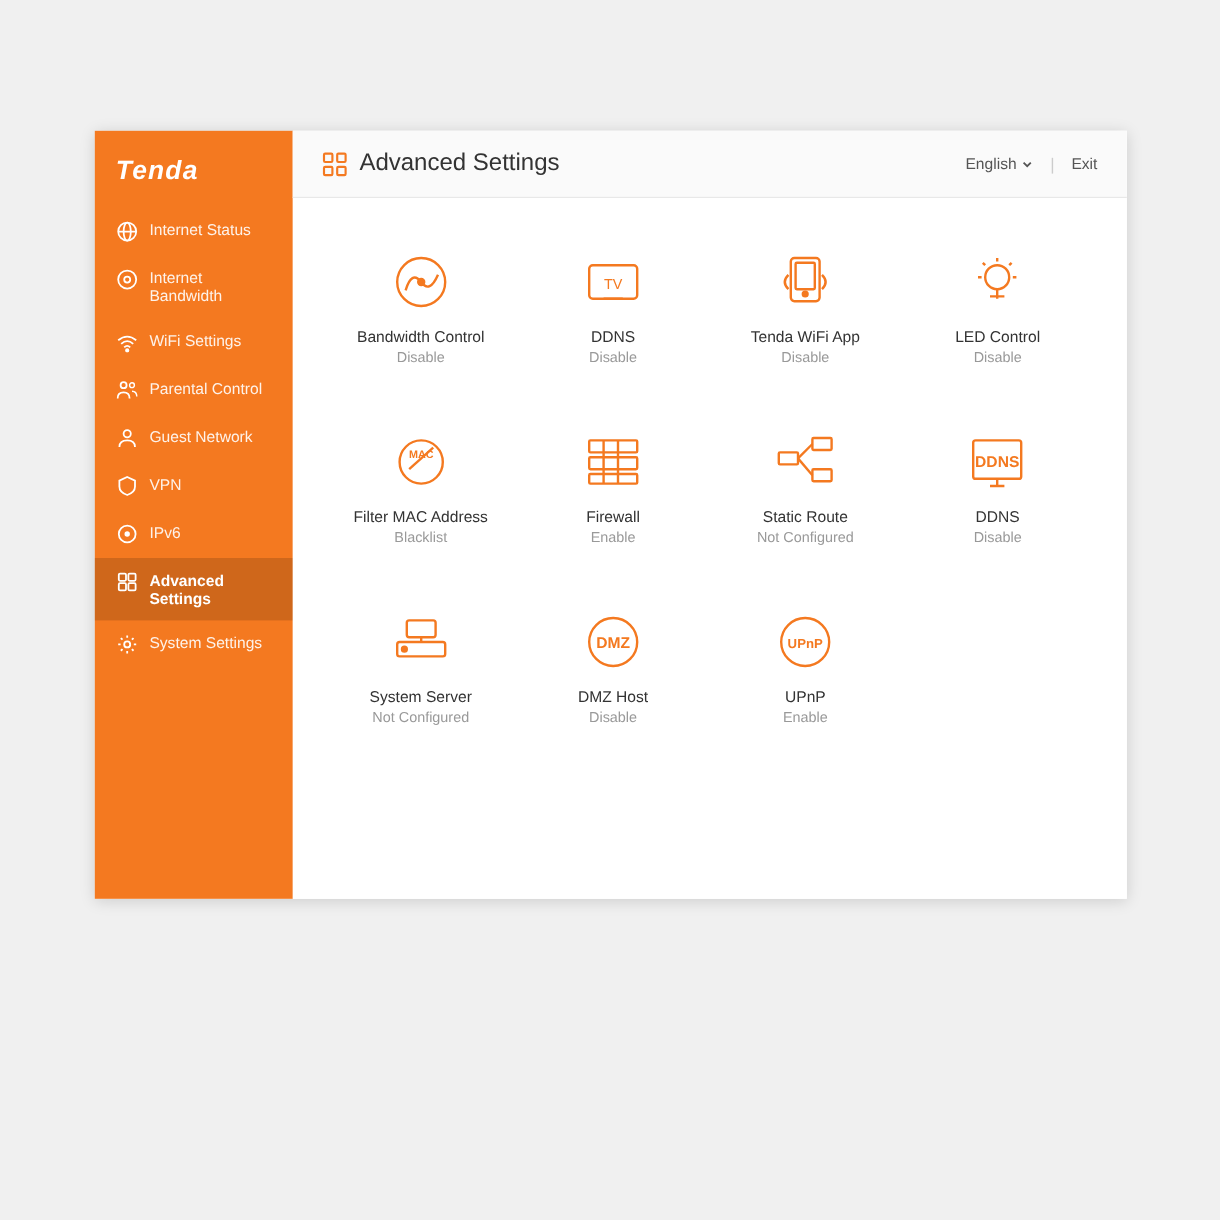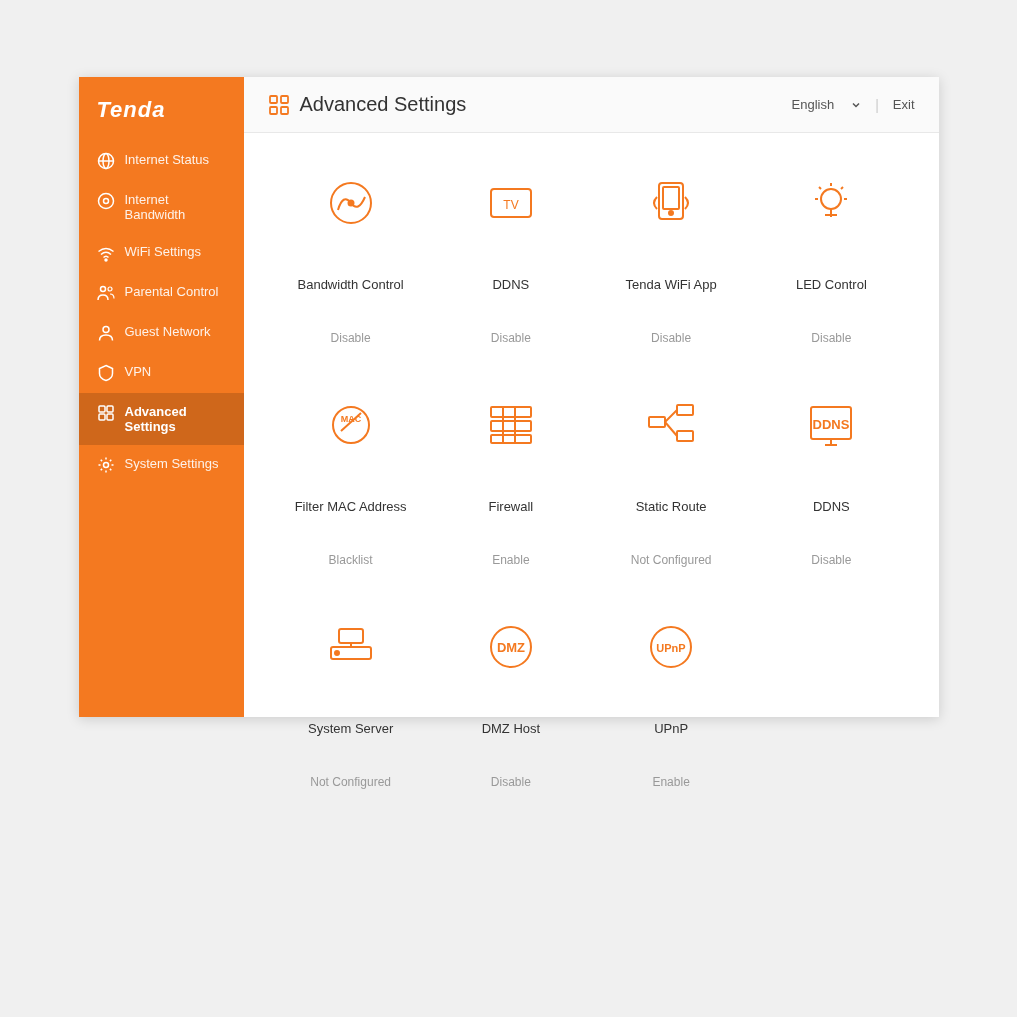--- a/index.html
+++ b/index.html
@@ -5,21 +5,21 @@
     * { margin: 0; padding: 0; box-sizing: border-box; }
     body { font-family: Arial, sans-serif; background: #f0f0f0; width: 1017px; height: 1017px; overflow: hidden; }
 
     .outer-wrapper {
       width: 1017px;
       height: 1017px;
       background: #f0f0f0;
       display: flex;
       align-items: flex-start;
       justify-content: center;
-      padding-top: 77px;
+      padding-top: 109px;
     }
 
     .app-window {
       width: 860px;
       height: 640px;
       display: flex;
       box-shadow: 0 2px 12px rgba(0,0,0,0.15);
       background: #fff;
     }
 
@@ -105,21 +105,21 @@
 
     .header-right {
       display: flex;
       align-items: center;
       gap: 14px;
     }
 
     .lang-selector {
       display: flex;
       align-items: center;
-      gap: 17px;
+      gap: 4px;
       font-size: 13px;
       color: #555;
       cursor: pointer;
     }
 
     .divider-v {
       color: #ccc;
       font-size: 14px;
     }
 
@@ -142,21 +142,20 @@
 
     .grid-card {
       display: flex;
       flex-direction: column;
       align-items: center;
       justify-content: center;
       padding: 18px 10px 14px;
       cursor: pointer;
       border-radius: 4px;
       transition: background 0.15s;
-      gap: 36px;
     }
 
     .card-icon {
       width: 56px;
       height: 56px;
       margin-bottom: 10px;
     }
 
     .card-name {
       font-size: 13px;
@@ -226,20 +225,27 @@
           <span>Guest Network</span>
         </div>
 
         <div class="sidebar-item">
           <svg class="sidebar-icon" viewBox="0 0 18 18" fill="none" stroke="white" stroke-width="1.5">
             <path d="M9 1.5 L15.5 4.5 L15.5 9.5 Q15.5 14.5 9 16.5 Q2.5 14.5 2.5 9.5 L2.5 4.5 Z"></path>
           </svg>
           <span>VPN</span>
         </div>
 
+        <div class="sidebar-item">
+          <svg class="sidebar-icon" viewBox="0 0 18 18" fill="none" stroke="white" stroke-width="1.5">
+            <circle cx="9" cy="9" r="7"></circle>
+            <circle cx="9" cy="9" r="1.5" fill="white"></circle>
+          </svg>
+          <span>IPv6</span>
+        </div>
 
         <div class="sidebar-item active">
           <svg class="sidebar-icon" viewBox="0 0 18 18" fill="none" stroke="white" stroke-width="1.5">
             <rect x="2" y="2" width="6" height="6" rx="1"></rect>
             <rect x="10" y="2" width="6" height="6" rx="1"></rect>
             <rect x="2" y="10" width="6" height="6" rx="1"></rect>
             <rect x="10" y="10" width="6" height="6" rx="1"></rect>
           </svg>
           <span>Advanced Settings</span>
         </div>

